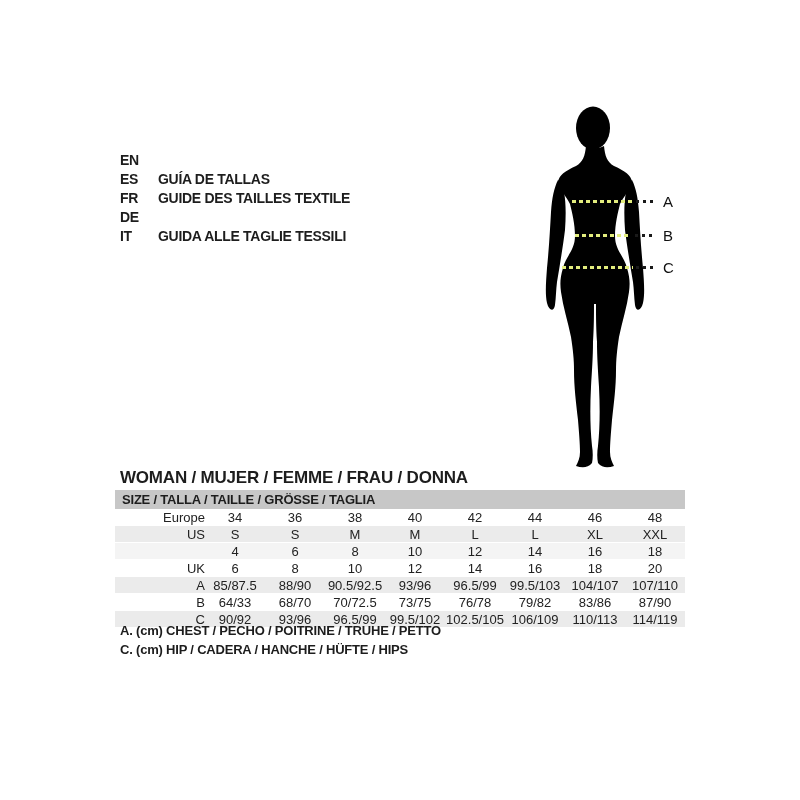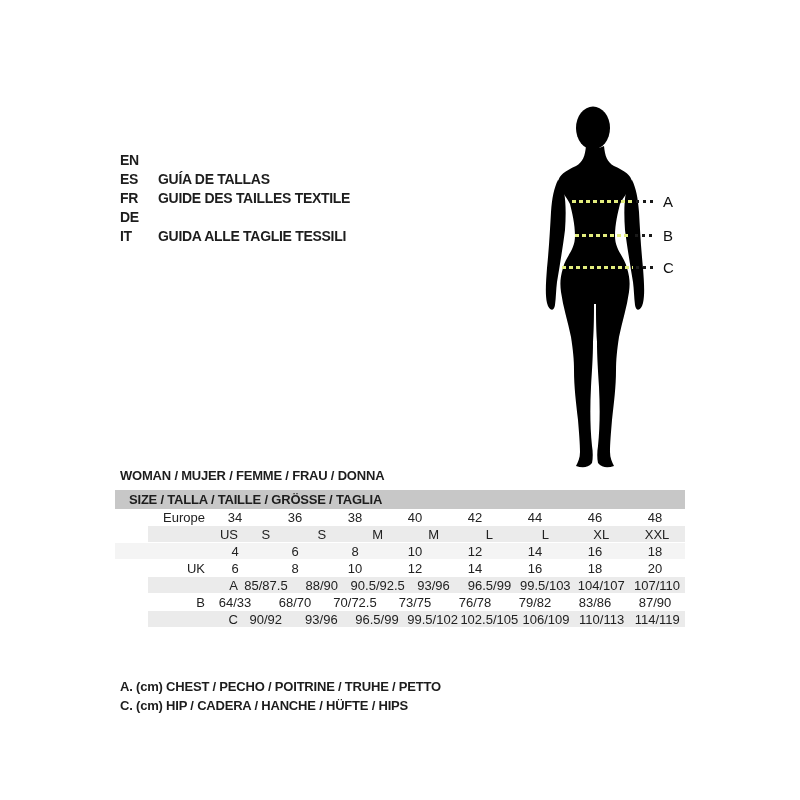--- a/index.html
+++ b/index.html
@@ -13,31 +13,31 @@
   .lang-code{width:38px;flex:0 0 38px;}
   .lang-title{white-space:nowrap;}
   
   .figure{position:absolute;left:538px;top:102px;width:112px;height:366px;}
   .figure svg{display:block;width:112px;height:366px;}
   .dash{position:absolute;height:3px;}
   .dash-on{background:repeating-linear-gradient(90deg,#e2ec7d 0 4px,rgba(0,0,0,0) 4px 7px);}
   .dash-off{background:repeating-linear-gradient(90deg,#1a1a1a 0 3px,rgba(0,0,0,0) 3px 7px);}
   .marker-label{position:absolute;font-size:15px;line-height:16px;color:#111;}
   
-  .gender-title{position:absolute;left:120px;top:468px;font-size:13px;font-weight:bold;letter-spacing:-0.2px;white-space:nowrap;}
+  .gender-title{position:absolute;left:120px;top:468px;font-size:17px;font-weight:bold;letter-spacing:-0.2px;white-space:nowrap;}
   
   .size-table{position:absolute;left:115px;top:490px;width:570px;font-size:13px;}
-  .thead{height:19px;line-height:19px;background:#c7c7c7;font-weight:bold;padding-left:14px;letter-spacing:-0.2px;box-sizing:border-box;}
+  .thead{height:19px;line-height:19px;background:#c7c7c7;font-weight:bold;padding-left:7px;letter-spacing:-0.2px;box-sizing:border-box;}
   .trow{display:flex;height:17px;line-height:17px;box-sizing:border-box;}
-  .trow.shade{background:#ebebeb;border-bottom:1px solid #ffffff;margin-left:33px;}
+  .trow.shade{background:#ebebeb;border-bottom:1px solid #ffffff;}
   .trow.shade-light{background:#f4f4f4;border-bottom:1px solid #ffffff;}
   .tlabel{flex:0 0 90px;padding-left:7px;box-sizing:border-box;text-align:right;color:#222;}
   .tcell{flex:1 1 0;text-align:center;color:#222;}
   
-  .legend{position:absolute;left:120px;top:677px;}
+  .legend{position:absolute;left:120px;top:621px;}
   .legend-row{height:19px;line-height:19px;font-size:13px;font-weight:bold;letter-spacing:-0.2px;white-space:nowrap;}
 </style>
 </head>
 <body>
 
 <div class="lang-list">
   <div class="lang-row">
     <span class="lang-code">EN</span>
   </div>
   <div class="lang-row">

